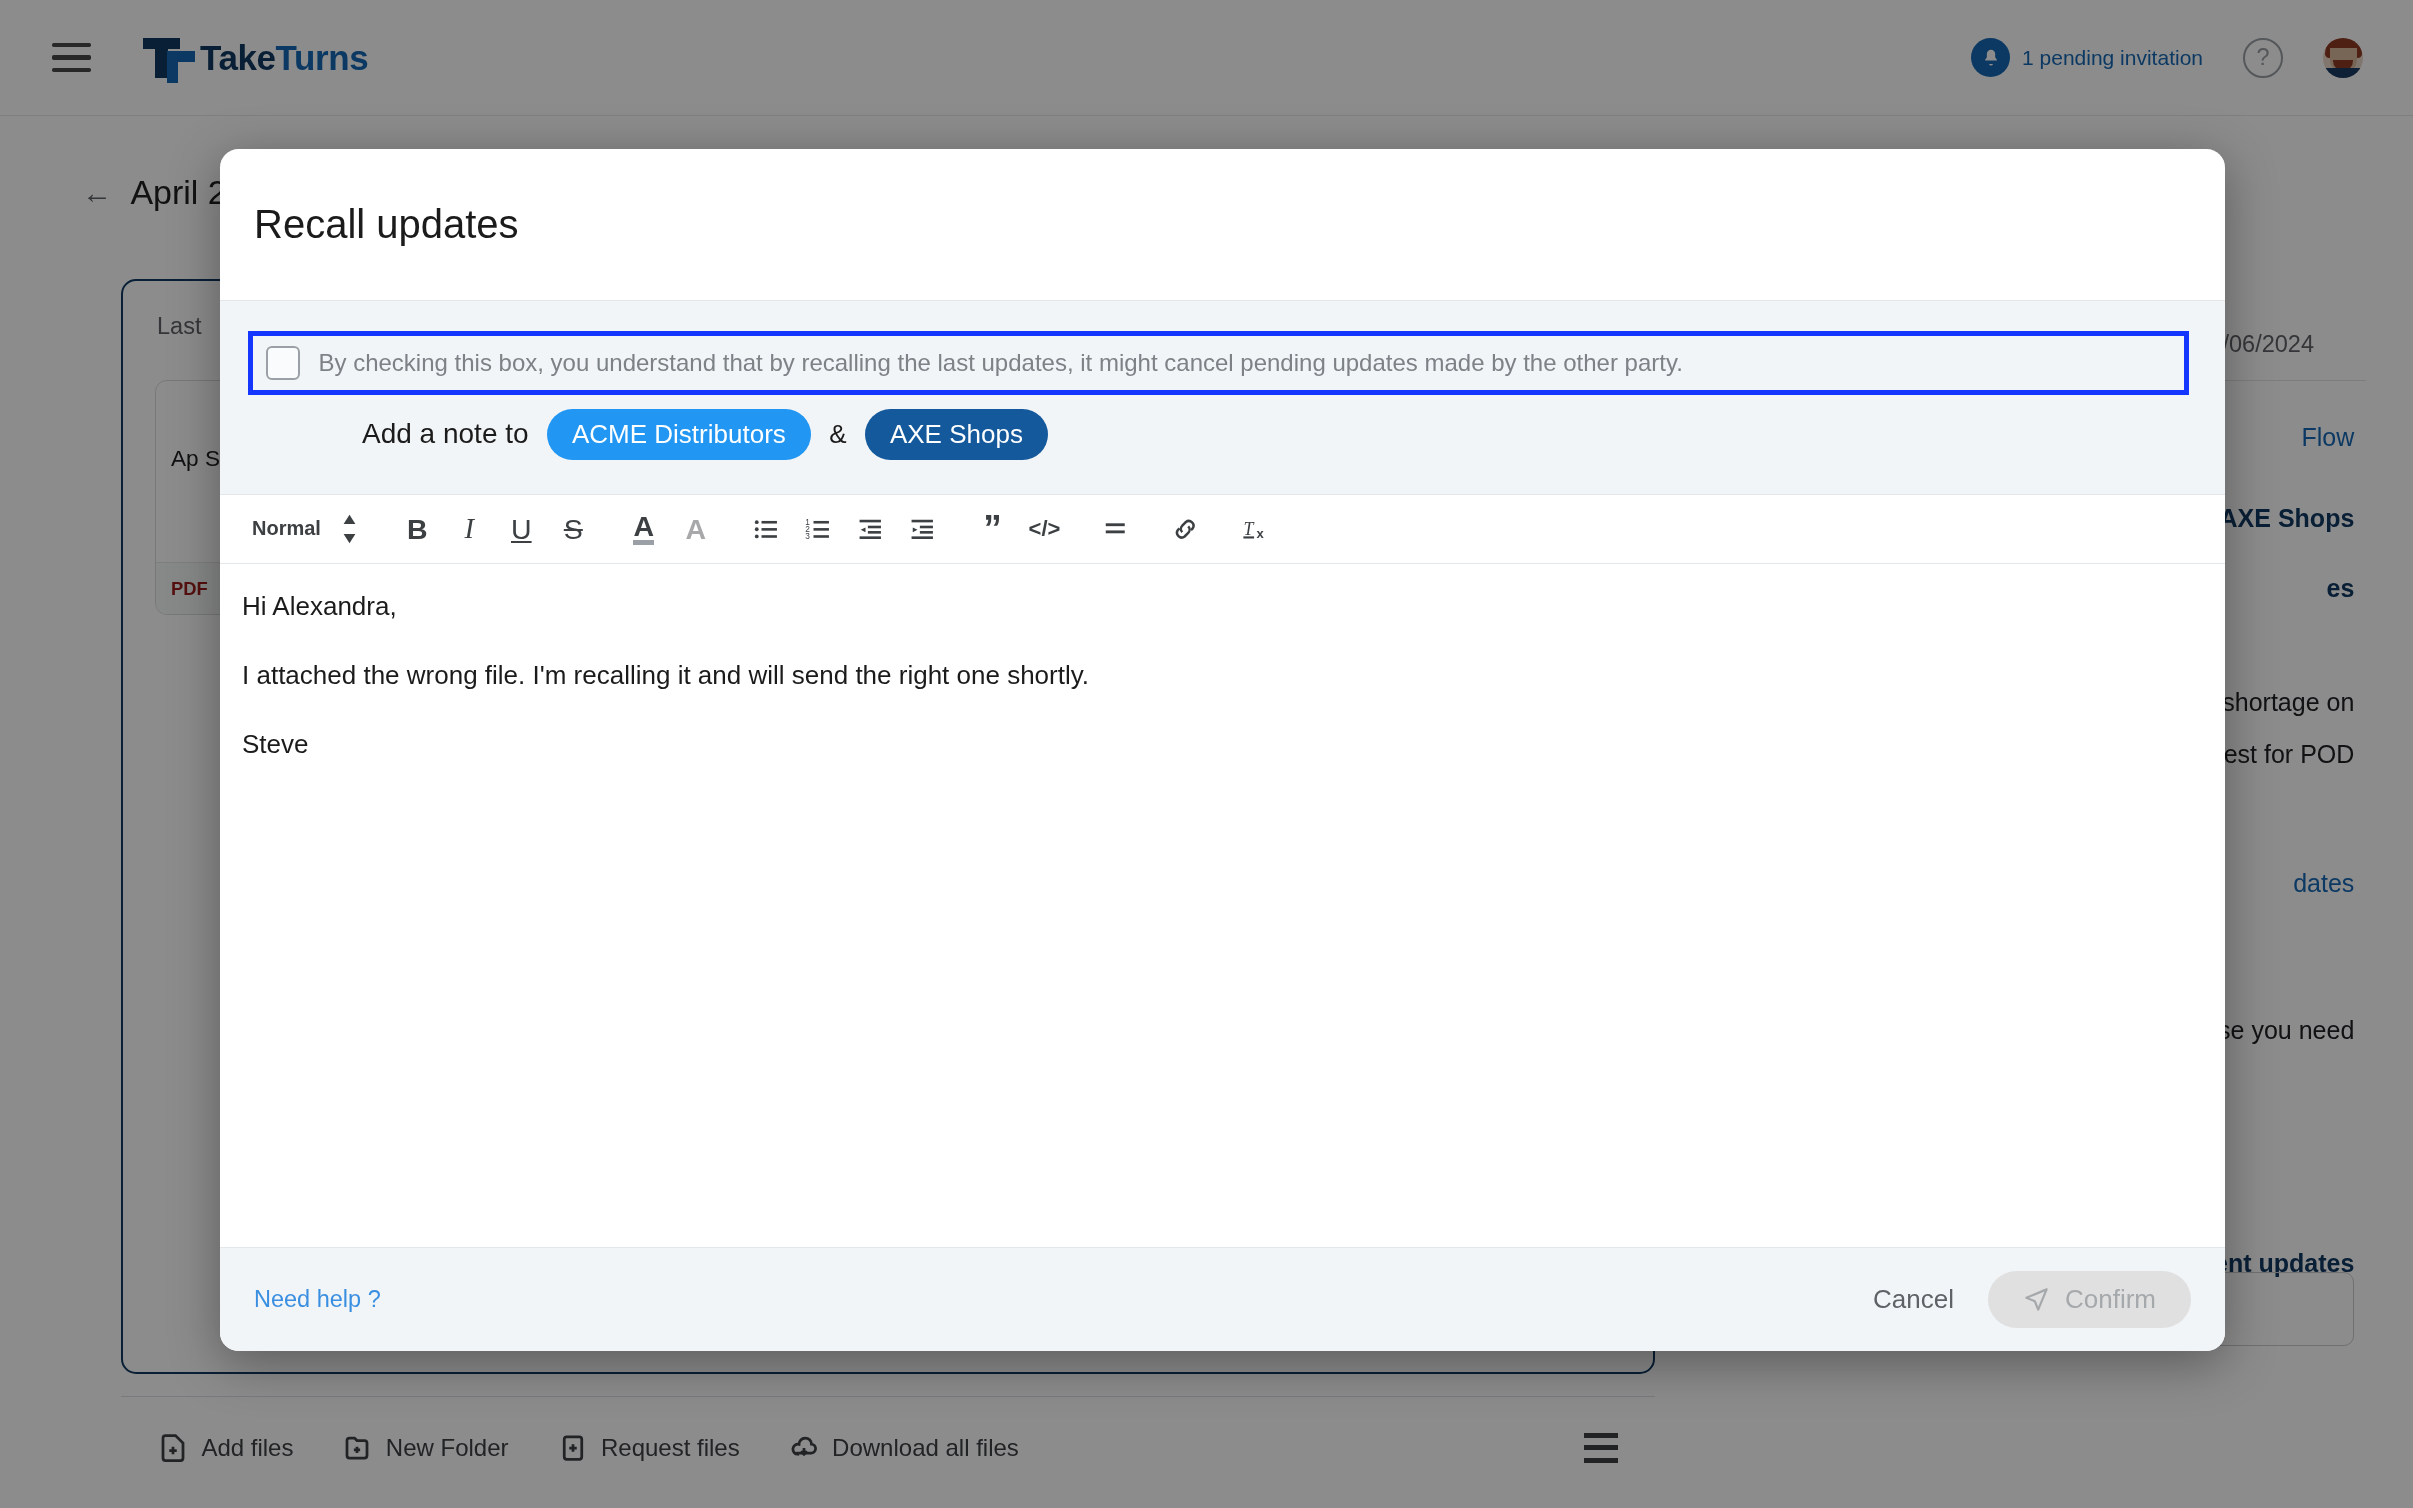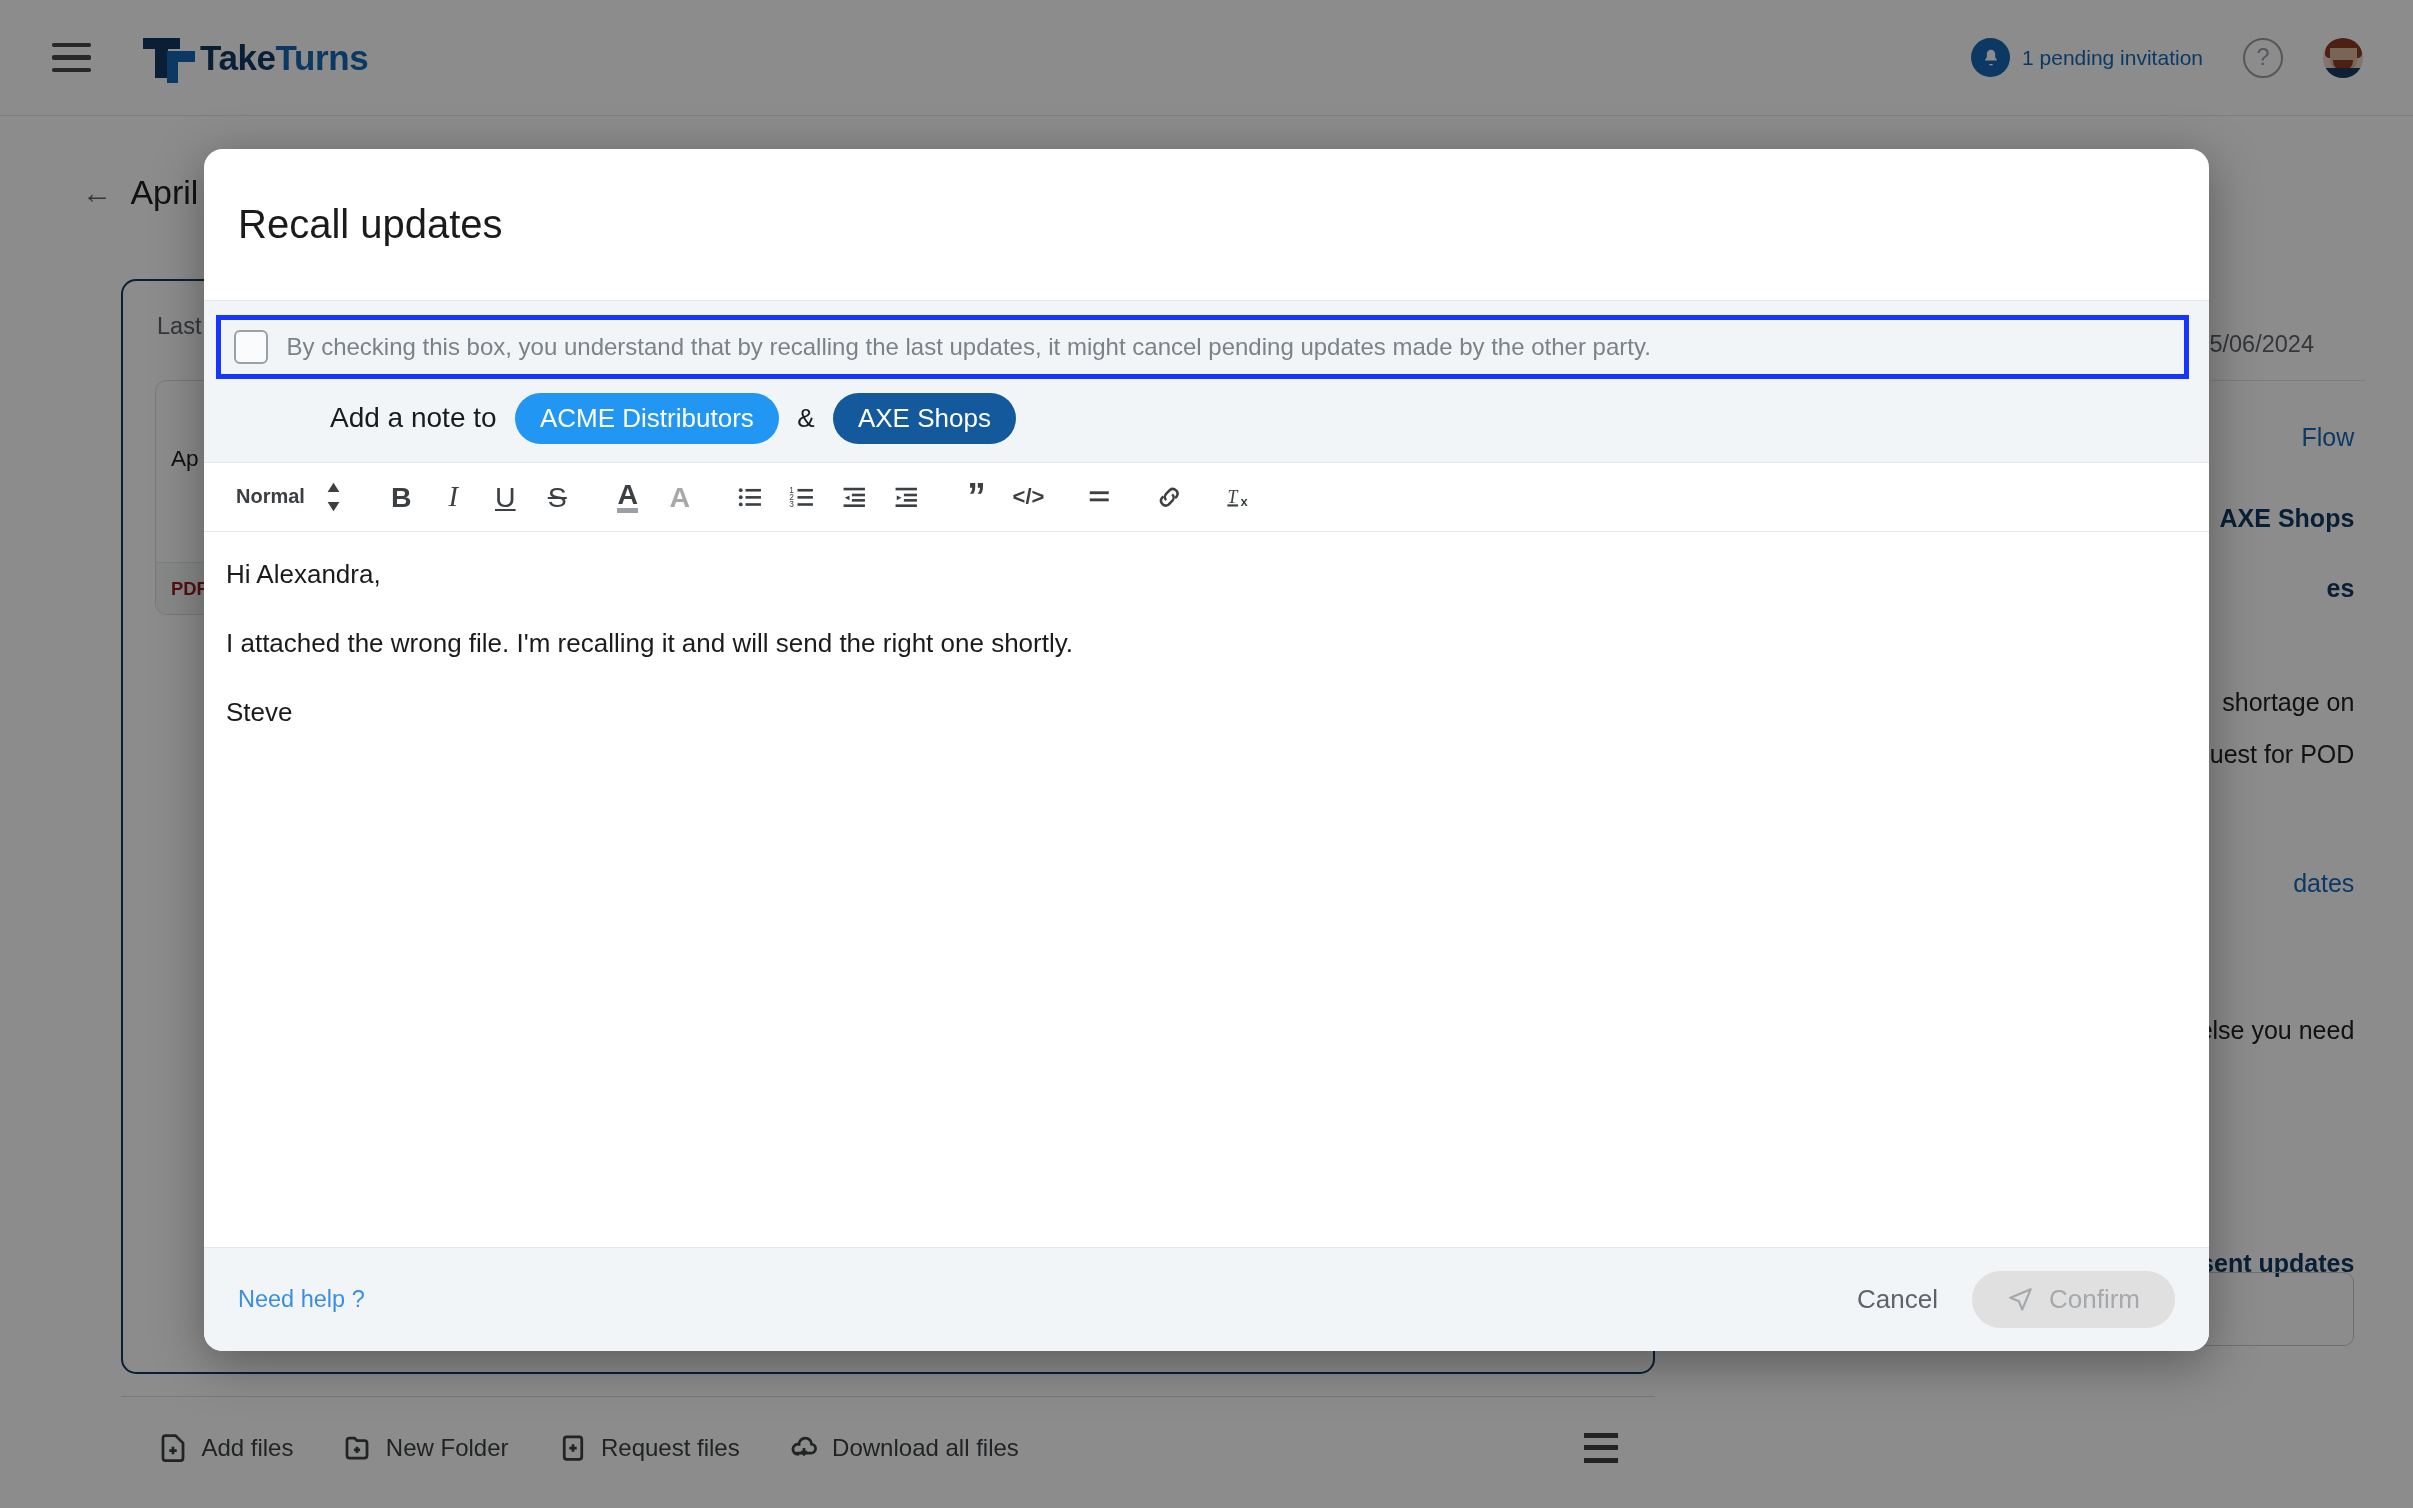--- a/index.html
+++ b/index.html
@@ -134,29 +134,29 @@
     font-size: 25px; color: #6b6f73;
   }
 
   .dimmer {
     position: absolute; inset: 0; background: rgba(0,0,0,0.45); z-index: 50;
   }
 
   
   .modal {
     position: absolute; z-index: 100;
-    left: 204px; top: 149px; width: 2005px; height: 1202px;
+    left: 220px; top: 149px; width: 2005px; height: 1202px;
     background: #ffffff; border-radius: 18.4px;
     box-shadow: 0 11.7px 50px rgba(0,0,0,.35);
     display: flex; flex-direction: column; overflow: hidden;
   }
   .modal-head { height: 151px; display: flex; align-items: center; padding-left: 34px; }
   .modal-title { font-size: 40px; color: #1b1b1b; font-weight: normal; }
 
-  .notice-band { background: #f2f5f7; border-top: 0.8px solid #e3e7ea; padding: 0; }
+  .notice-band { background: #f2f5f7; border-top: 0.8px solid #e3e7ea; padding: 16px; }
   .ack-row {
     margin: 14.2px 20px 0 11.7px;
     border: 5.9px solid #1436ff;
     display: flex; align-items: center;
     padding: 10px 13.4px;
     background: #f2f5f7;
   }
   .ack-box {
     width: 34px; height: 34px; border: 2.5px solid #9aa0a6; border-radius: 5.9px;
     background: #fafbfc; flex: 0 0 auto; cursor: pointer;

